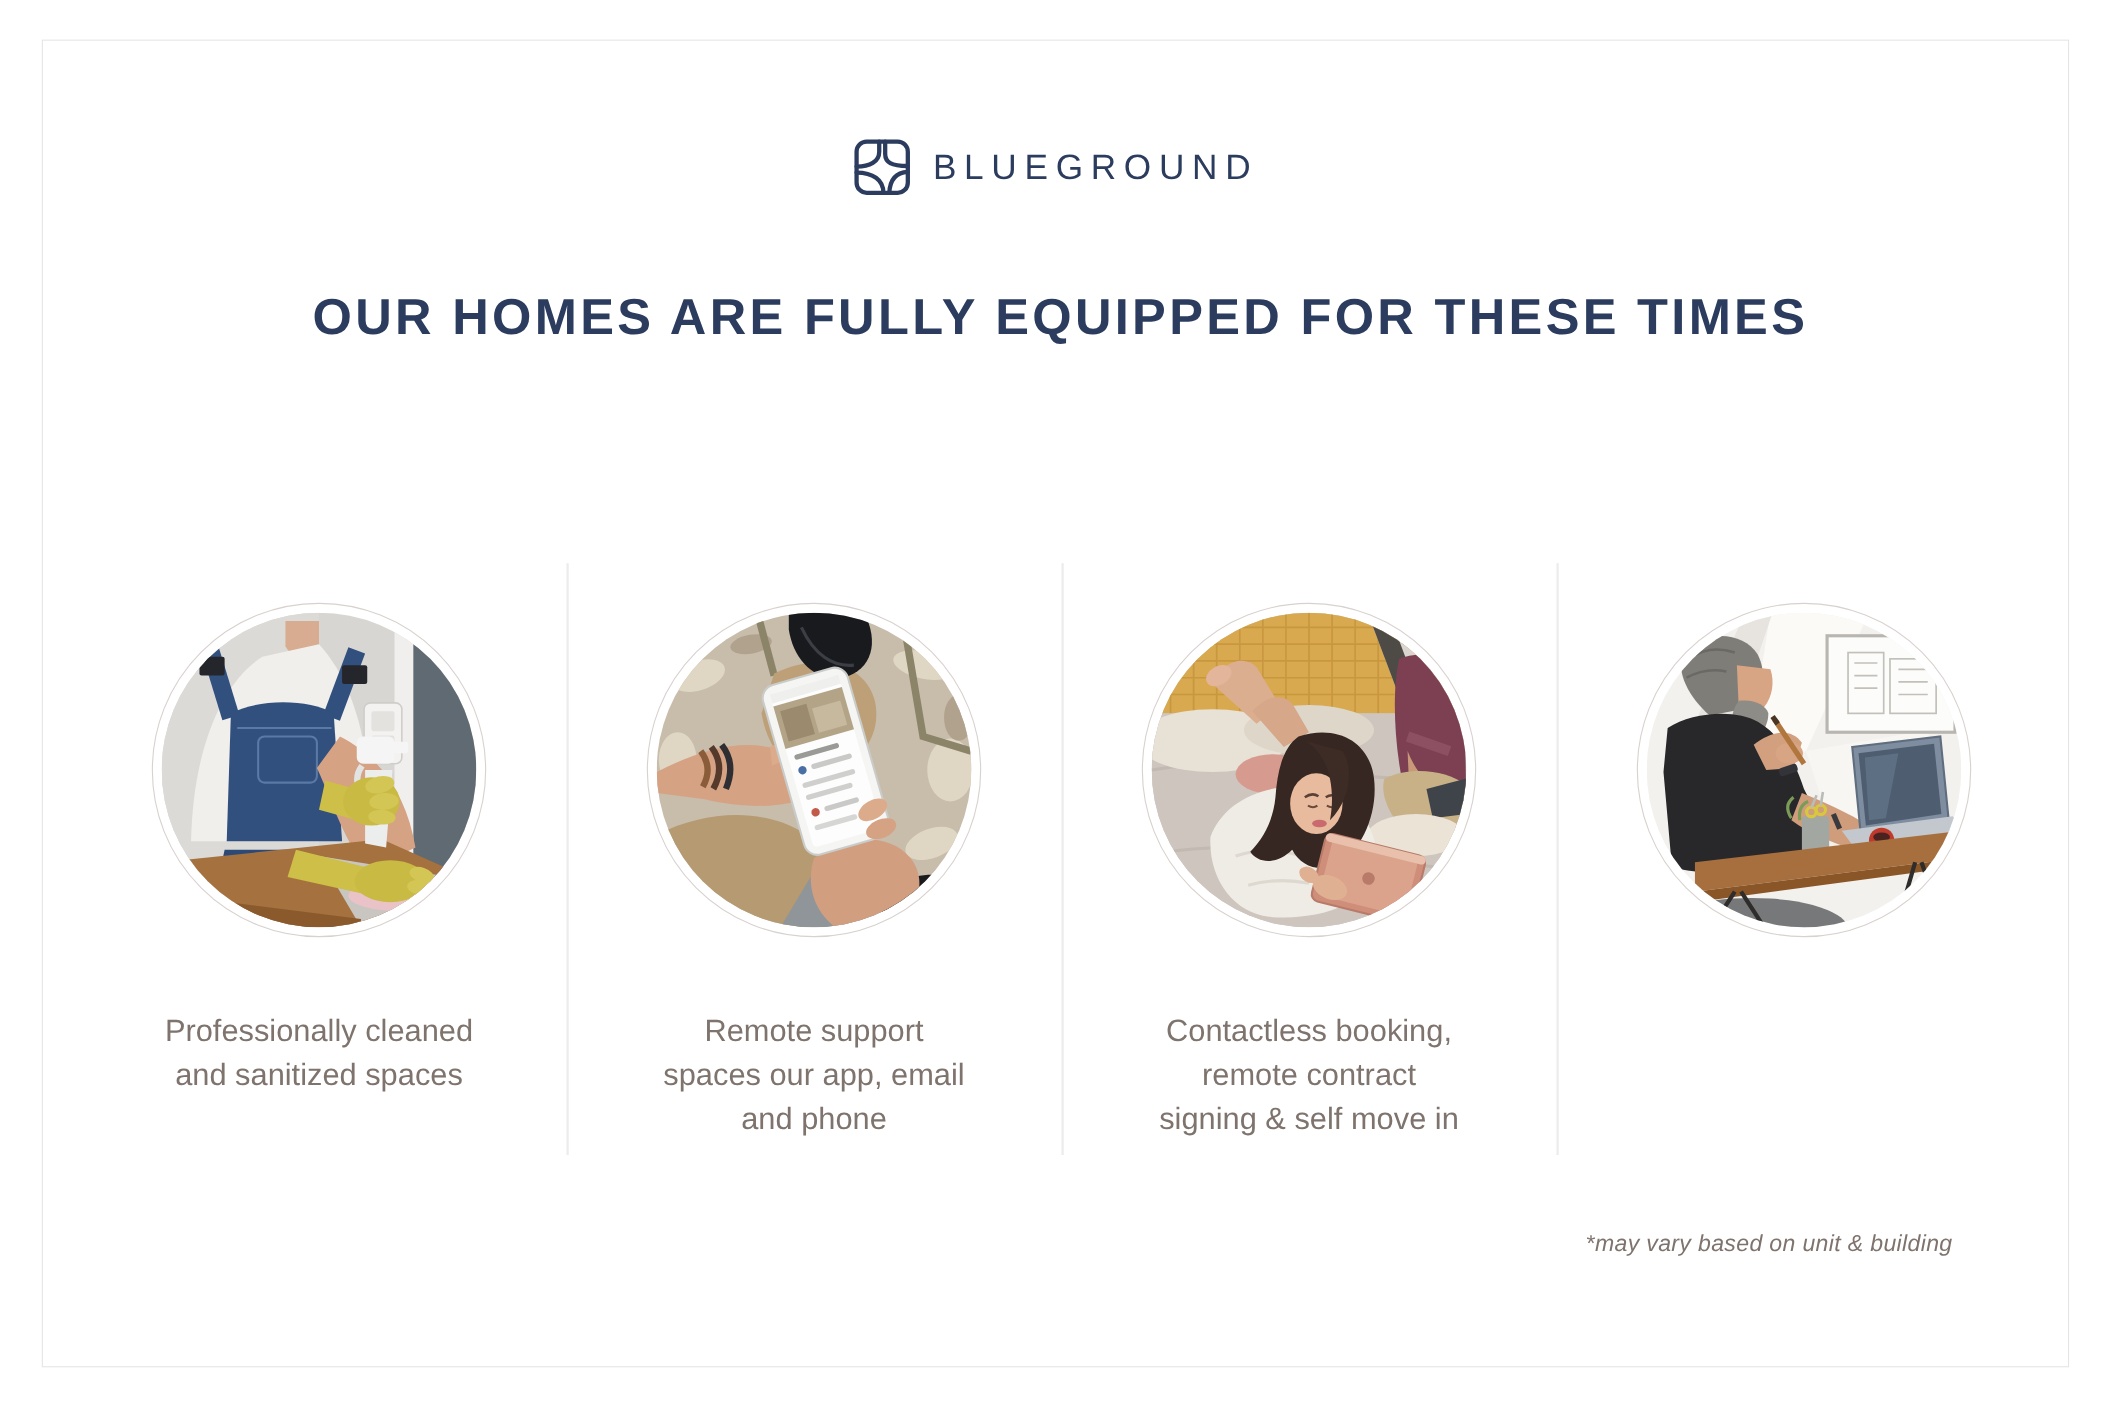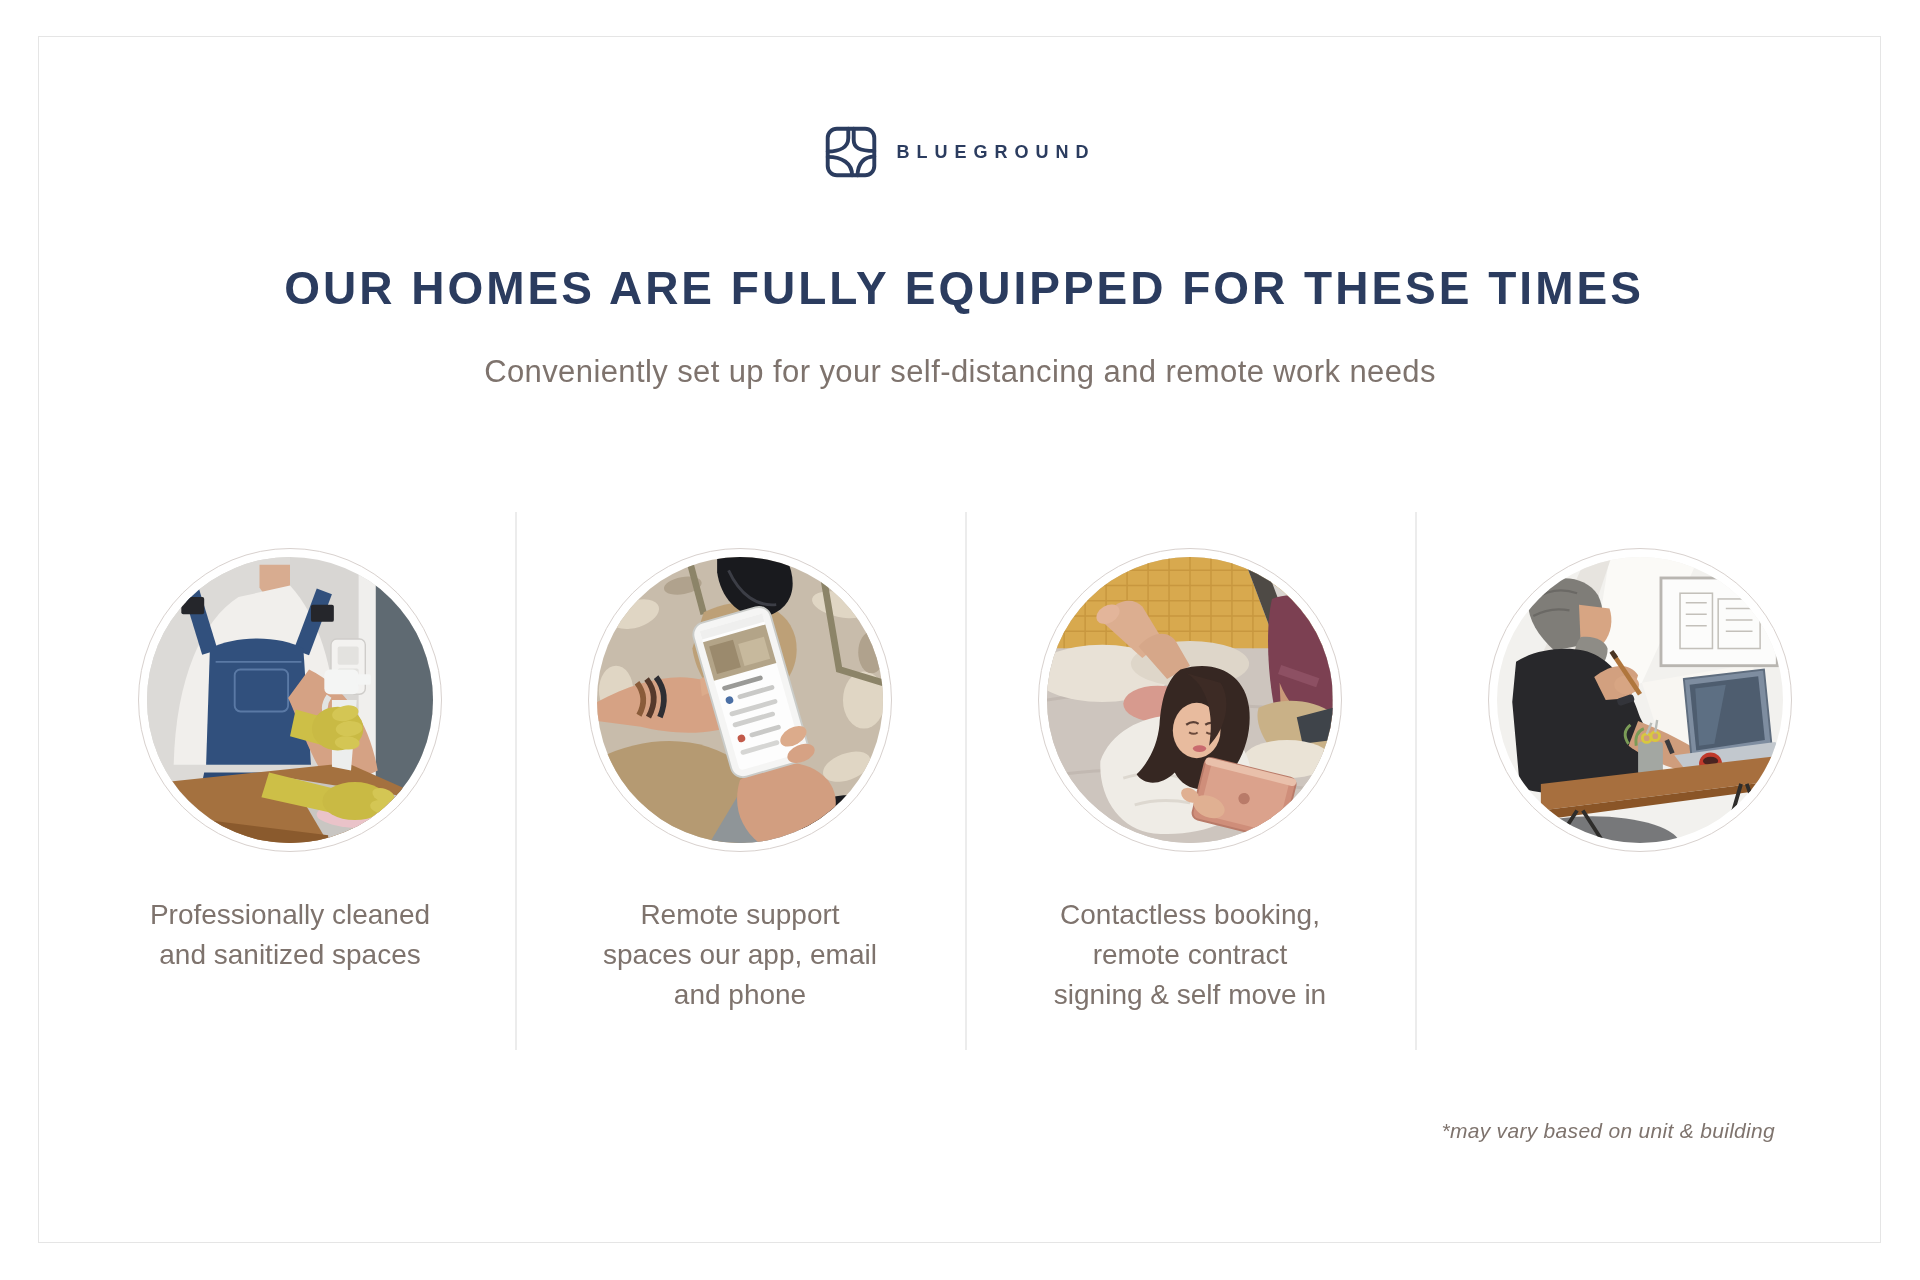--- a/index.html
+++ b/index.html
@@ -20,21 +20,21 @@
     position:absolute;left:38px;top:36px;width:1843px;height:1207px;
     border:1.5px solid var(--frame-border);background:#ffffff;
   }
   
   .logo-row{
     position:absolute;left:0;top:126px;width:100%;
     display:flex;align-items:center;justify-content:center;gap:20px;
   }
   .logo-mark{width:52px;height:52px;display:block;}
   .logo-word{
-    color:var(--navy);font-size:18px;font-weight:700;letter-spacing:7px;
+    color:var(--navy);font-size:32px;font-weight:400;letter-spacing:7px;
   }
   
   .headline{
     position:absolute;left:4px;top:262px;width:100%;text-align:center;
     color:var(--navy);font-size:46px;font-weight:800;letter-spacing:3px;
     line-height:1.15;
   }
   .subtitle{
     position:absolute;left:0;top:354px;width:100%;text-align:center;
     color:var(--muted-text);font-size:31px;font-weight:400;letter-spacing:.4px;
@@ -47,21 +47,21 @@
   .feature{width:450px;display:flex;flex-direction:column;align-items:center;}
   .circle-ring{
     width:304px;height:304px;border-radius:50%;
     border:1.5px solid var(--ring);background:#ffffff;
     display:flex;align-items:center;justify-content:center;
   }
   .photo{
     width:286px;height:286px;border-radius:50%;overflow:hidden;display:block;
   }
   .caption{
-    margin-top:43px;text-align:center;white-space:pre-line;
+    margin-top:65px;text-align:center;white-space:pre-line;
     color:var(--muted-text);font-size:28px;line-height:40px;font-weight:400;
   }
   .divider{
     position:absolute;top:512px;width:1.5px;height:538px;background:var(--divider);
   }
   .divider.d1{left:515px;}
   .divider.d2{left:965px;}
   .divider.d3{left:1415px;}
   
   .footnote{
@@ -80,21 +80,20 @@
       <rect x="2.5" y="2.5" width="43" height="43" rx="8.5"></rect>
       <path d="M21.5 2.5 V11 C21.5 19.5 13.5 23.5 2.5 23.5"></path>
       <path d="M25 45.5 C25 34.5 16 28.5 2.5 28.5"></path>
       <path d="M26.5 2.5 V13 C26.5 20 31.5 23 45.5 23"></path>
       <path d="M45.5 28 C36 28.5 30.5 34.5 30 45.5"></path>
     </svg>
     <span class="logo-word">BLUEGROUND</span>
   </div>
 
   <h1 class="headline">OUR HOMES ARE FULLY EQUIPPED FOR THESE TIMES</h1>
-  <p class="subtitle">Conveniently set up for your self-distancing and remote work needs</p>
 
   <div class="divider d1"></div>
   <div class="divider d2"></div>
   <div class="divider d3"></div>
 
   <div class="features">
 
     <div class="feature">
       <div class="circle-ring">
         <svg class="photo" viewBox="0 0 300 300">

